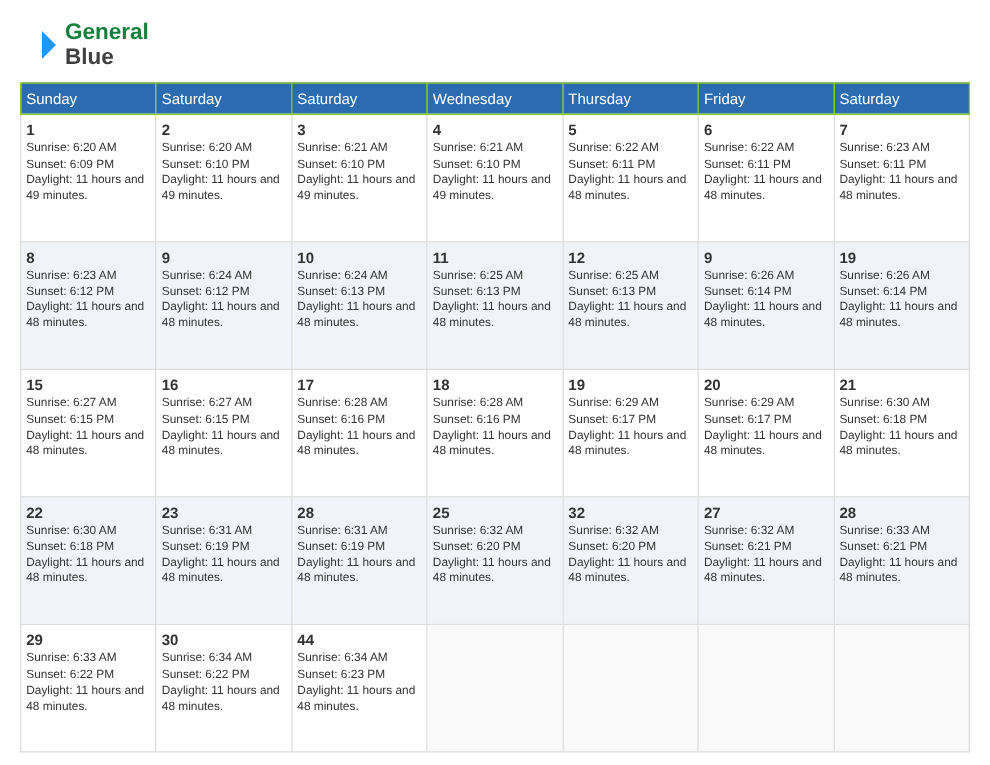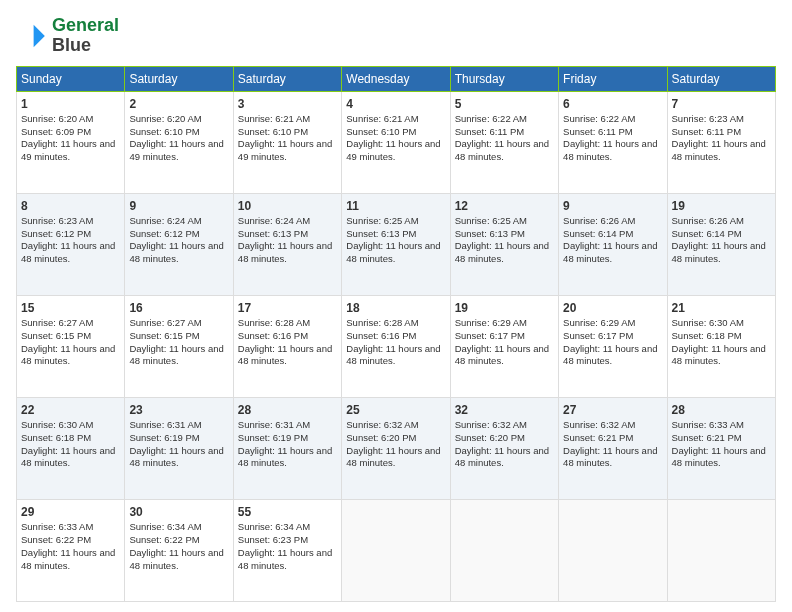--- a/index.html
+++ b/index.html
@@ -159,21 +159,21 @@
           <td><span class="day-num">23</span><span>Sunrise: 6:31 AM</span><br><span>Sunset: 6:19 PM</span><br><span>Daylight: 11 hours and 48 minutes.</span></td>
           <td><span class="day-num">28</span><span>Sunrise: 6:31 AM</span><br><span>Sunset: 6:19 PM</span><br><span>Daylight: 11 hours and 48 minutes.</span></td>
           <td><span class="day-num">25</span><span>Sunrise: 6:32 AM</span><br><span>Sunset: 6:20 PM</span><br><span>Daylight: 11 hours and 48 minutes.</span></td>
           <td><span class="day-num">32</span><span>Sunrise: 6:32 AM</span><br><span>Sunset: 6:20 PM</span><br><span>Daylight: 11 hours and 48 minutes.</span></td>
           <td><span class="day-num">27</span><span>Sunrise: 6:32 AM</span><br><span>Sunset: 6:21 PM</span><br><span>Daylight: 11 hours and 48 minutes.</span></td>
           <td><span class="day-num">28</span><span>Sunrise: 6:33 AM</span><br><span>Sunset: 6:21 PM</span><br><span>Daylight: 11 hours and 48 minutes.</span></td>
         </tr>
         <tr>
           <td><span class="day-num">29</span><span>Sunrise: 6:33 AM</span><br><span>Sunset: 6:22 PM</span><br><span>Daylight: 11 hours and 48 minutes.</span></td>
           <td><span class="day-num">30</span><span>Sunrise: 6:34 AM</span><br><span>Sunset: 6:22 PM</span><br><span>Daylight: 11 hours and 48 minutes.</span></td>
-          <td><span class="day-num">55</span><span>Sunrise: 6:34 AM</span><br><span>Sunset: 6:23 PM</span><br><span>Daylight: 11 hours and 48 minutes.</span></td>
+          <td><span class="day-num">44</span><span>Sunrise: 6:34 AM</span><br><span>Sunset: 6:23 PM</span><br><span>Daylight: 11 hours and 48 minutes.</span></td>
           <td class="empty-cell">&nbsp;</td>
           <td class="empty-cell">&nbsp;</td>
           <td class="empty-cell">&nbsp;</td>
           <td class="empty-cell">&nbsp;</td>
         </tr>
       </tbody>
   </table>
 </div>
 
 </body></html>

